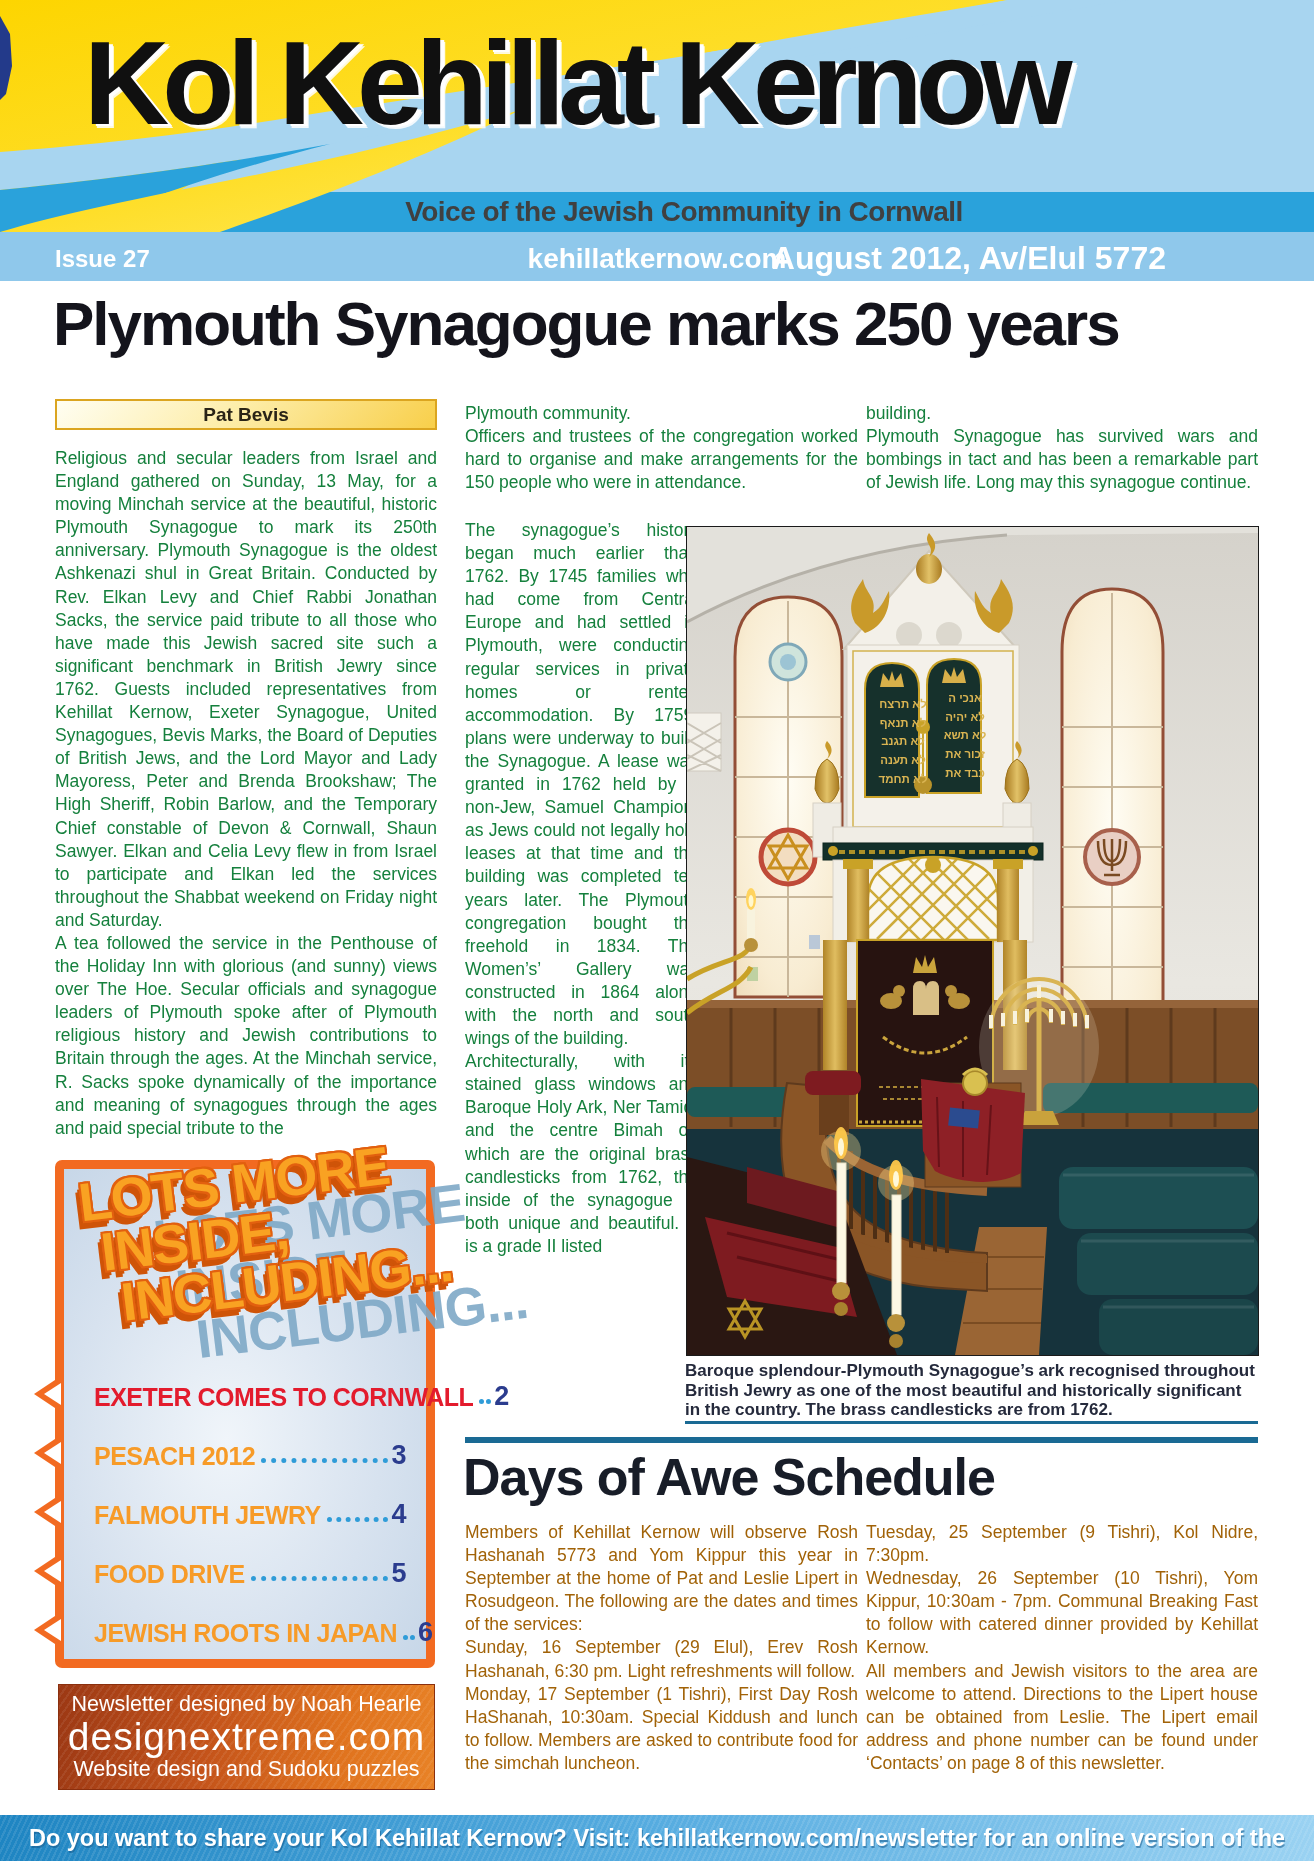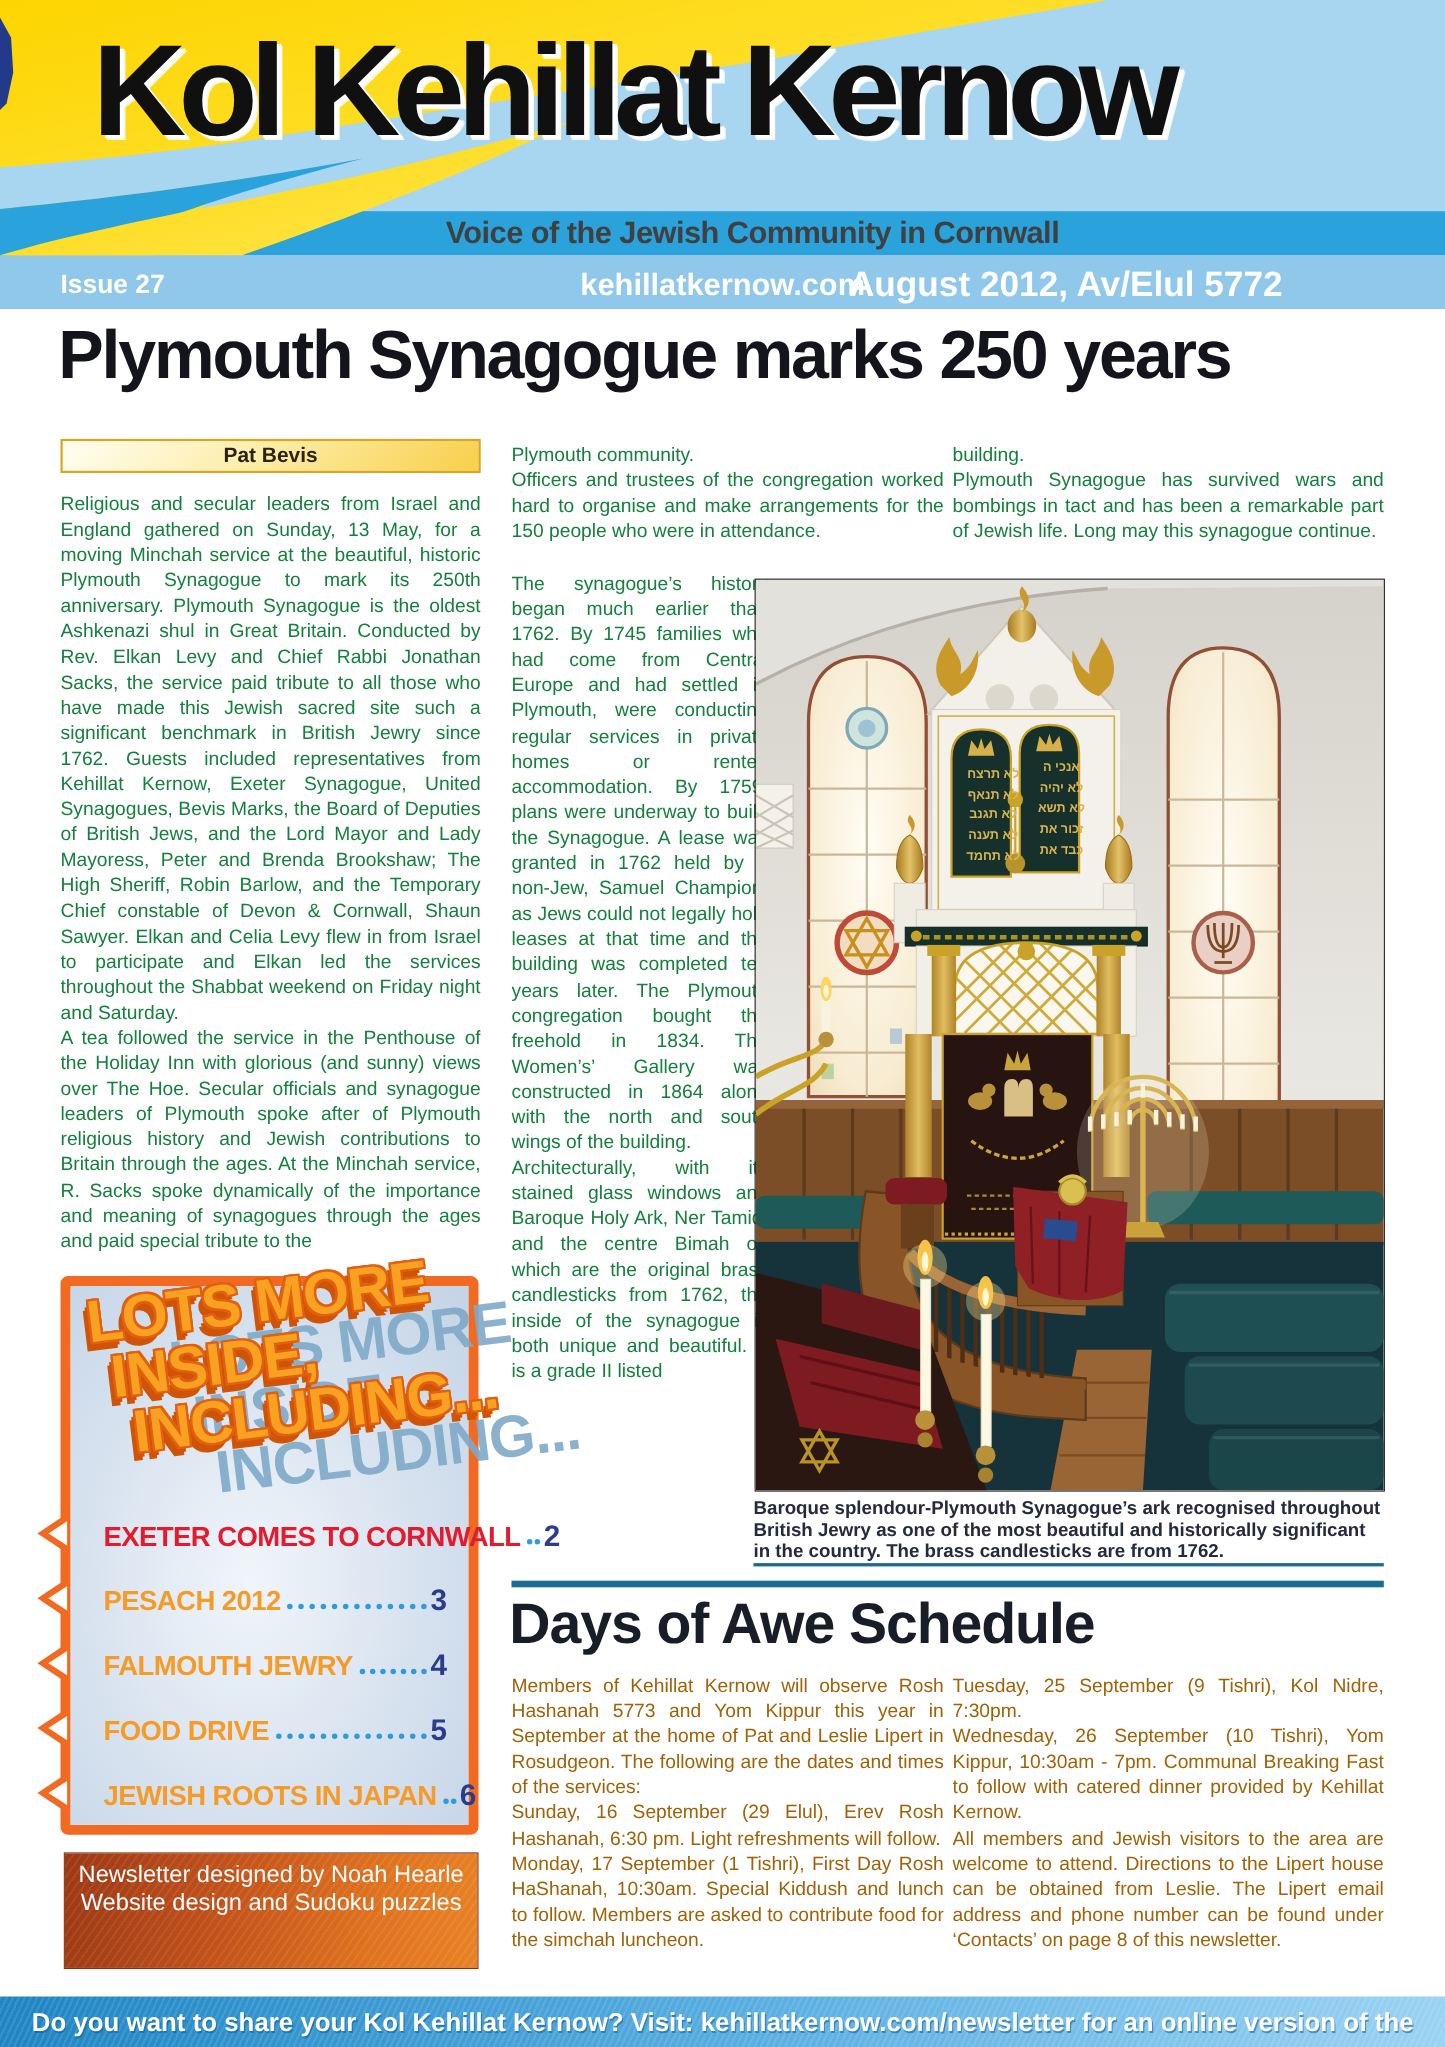--- a/index.html
+++ b/index.html
@@ -434,20 +434,21 @@
           </span>
         <span class="toc-label toc-orange">JEWISH ROOTS IN JAPAN</span>
         <span class="toc-dots"></span>
         <span class="toc-page">6</span>
       </div>
     </div>
   </div>
 
   <div class="abs designer-box">
     <div class="designer-l1">Newsletter designed by Noah Hearle</div>
+    <div class="designer-l2">designextreme.com</div>
     <div class="designer-l3">Website design and Sudoku puzzles</div>
   </div>
 
   <div class="abs days-rule"></div>
   <div class="abs days-headline">Days of Awe Schedule</div>
   <div class="abs body-text days-col days-left">Members of Kehillat Kernow will observe Rosh Hashanah 5773 and Yom Kippur this year in September at the home of Pat and Leslie Lipert in Rosudgeon. The following are the dates and times of the services:
 Sunday, 16 September (29 Elul), Erev Rosh Hashanah, 6:30 pm. Light refreshments will follow.
 Monday, 17 September (1 Tishri), First Day Rosh HaShanah, 10:30am. Special Kiddush and lunch to follow. Members are asked to contribute food for the simchah luncheon.</div>
   <div class="abs body-text days-col days-right">Tuesday, 25 September (9 Tishri), Kol Nidre, 7:30pm.
 Wednesday, 26 September (10 Tishri), Yom Kippur, 10:30am - 7pm. Communal Breaking Fast to follow with catered dinner provided by Kehillat Kernow.

